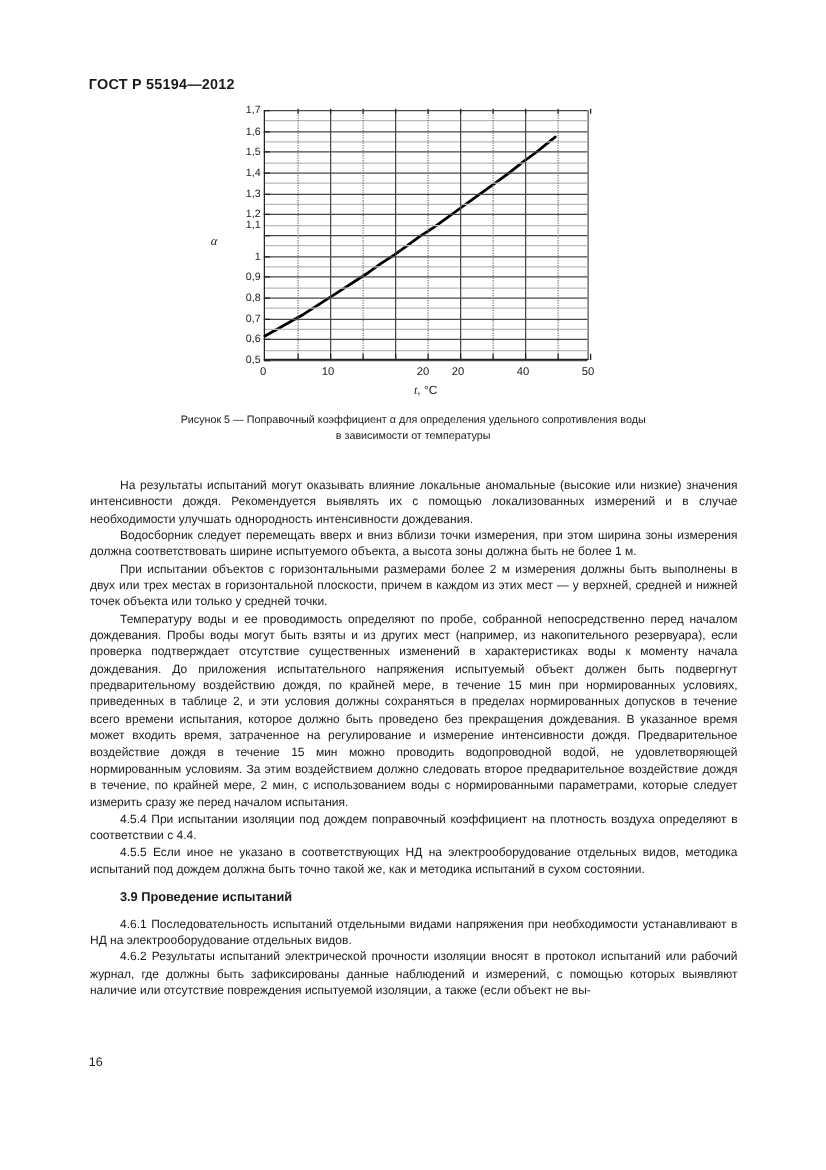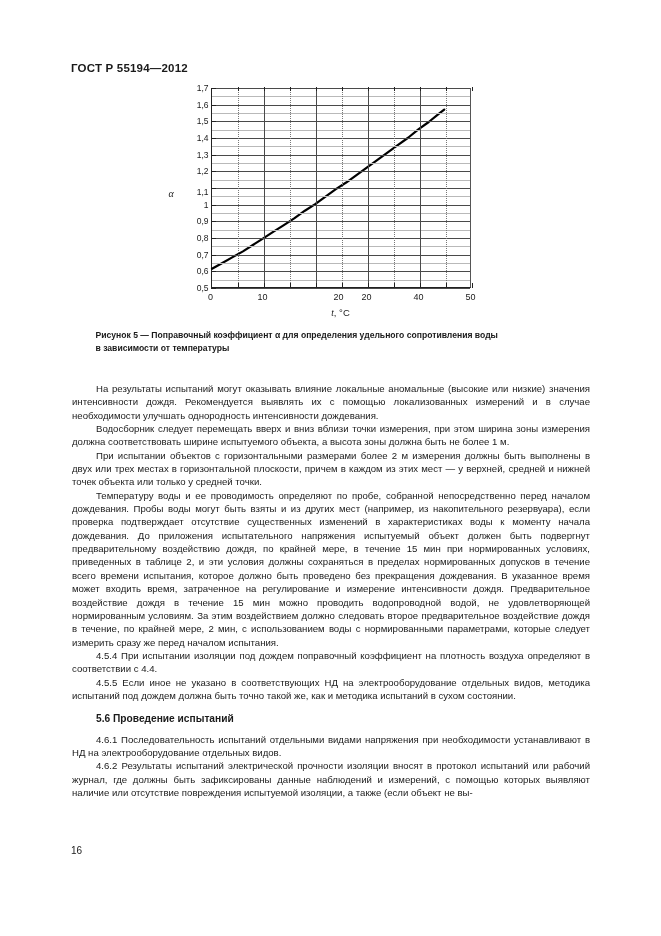--- a/index.html
+++ b/index.html
@@ -150,24 +150,23 @@
     position: absolute;
     left: 0;
     top: 0;
     width: 100%;
     height: 100%;
     overflow: visible;
   }
   .fig-caption {
     margin: 16px auto 0 auto;
     width: 470px;
-    text-align: left;
+    text-align: center;
     font-size: 8.6px;
     line-height: 13px;
-    font-weight: bold;
   }
 
   
   .body-text {
     position: absolute;
     left: 72px;
     top: 382px;
     width: 518px;
     font-size: 9.6px;
     line-height: 13.35px;
@@ -206,21 +205,21 @@
 
       <div class="ylabel">α</div>
 
       <div class="ytick-col" id="ytick-col">
           <div class="ytick" style="top: 200px;">0,5</div>
           <div class="ytick" style="top: 183.333px;">0,6</div>
           <div class="ytick" style="top: 166.667px;">0,7</div>
           <div class="ytick" style="top: 150px;">0,8</div>
           <div class="ytick" style="top: 133.333px;">0,9</div>
           <div class="ytick" style="top: 116.667px;">1</div>
-          <div class="ytick" style="top: 104px;">1,1</div>
+          <div class="ytick" style="top: 92px;">1,1</div>
           <div class="ytick" style="top: 83.3333px;">1,2</div>
           <div class="ytick" style="top: 66.6667px; text-align: center;">1,3</div>
           <div class="ytick" style="top: 50px;">1,4</div>
           <div class="ytick" style="top: 33.3333px;">1,5</div>
           <div class="ytick" style="top: 16.6667px;">1,6</div>
           <div class="ytick" style="top: 0px;">1,7</div>
         </div>
 
       <div class="plot" id="plot">
         <svg class="curve" id="curve-svg" viewBox="0 0 260 200" preserveAspectRatio="none">
@@ -313,19 +312,19 @@
     </div>
   </div>
 
   <div class="body-text">
     <p>На результаты испытаний могут оказывать влияние локальные аномальные (высокие или низкие) значения интенсивности дождя. Рекомендуется выявлять их с помощью локализованных измерений и в случае необходимости улучшать однородность интенсивности дождевания.</p>
     <p>Водосборник следует перемещать вверх и вниз вблизи точки измерения, при этом ширина зоны измерения должна соответствовать ширине испытуемого объекта, а высота зоны должна быть не более 1 м.</p>
     <p>При испытании объектов с горизонтальными размерами более 2 м измерения должны быть выполнены в двух или трех местах в горизонтальной плоскости, причем в каждом из этих мест — у верхней, средней и нижней точек объекта или только у средней точки.</p>
     <p>Температуру воды и ее проводимость определяют по пробе, собранной непосредственно перед началом дождевания. Пробы воды могут быть взяты и из других мест (например, из накопительного резервуара), если проверка подтверждает отсутствие существенных изменений в характеристиках воды к моменту начала дождевания. До приложения испытательного напряжения испытуемый объект должен быть подвергнут предварительному воздействию дождя, по крайней мере, в течение 15 мин при нормированных условиях, приведенных в таблице 2, и эти условия должны сохраняться в пределах нормированных допусков в течение всего времени испытания, которое должно быть проведено без прекращения дождевания. В указанное время может входить время, затраченное на регулирование и измерение интенсивности дождя. Предварительное воздействие дождя в течение 15 мин можно проводить водопроводной водой, не удовлетворяющей нормированным условиям. За этим воздействием должно следовать второе предварительное воздействие дождя в течение, по крайней мере, 2 мин, с использованием воды с нормированными параметрами, которые следует измерить сразу же перед началом испытания.</p>
     <p>4.5.4  При испытании изоляции под дождем поправочный коэффициент на плотность воздуха определяют в соответствии с 4.4.</p>
     <p>4.5.5  Если иное не указано в соответствующих НД на электрооборудование отдельных видов, методика испытаний под дождем должна быть точно такой же, как и методика испытаний в сухом состоянии.</p>
-    <h3 class="section-head">5.6  Проведение испытаний</h3>
+    <h3 class="section-head">3.9  Проведение испытаний</h3>
     <p>4.6.1  Последовательность испытаний отдельными видами напряжения при необходимости устанавливают в НД на электрооборудование отдельных видов.</p>
     <p>4.6.2  Результаты испытаний электрической прочности изоляции вносят в протокол испытаний или рабочий журнал, где должны быть зафиксированы данные наблюдений и измерений, с помощью которых выявляют наличие или отсутствие повреждения испытуемой изоляции, а также (если объект не вы-</p>
   </div>
 
   <div class="page-num">16</div>
 </div>
 
 </body></html>

